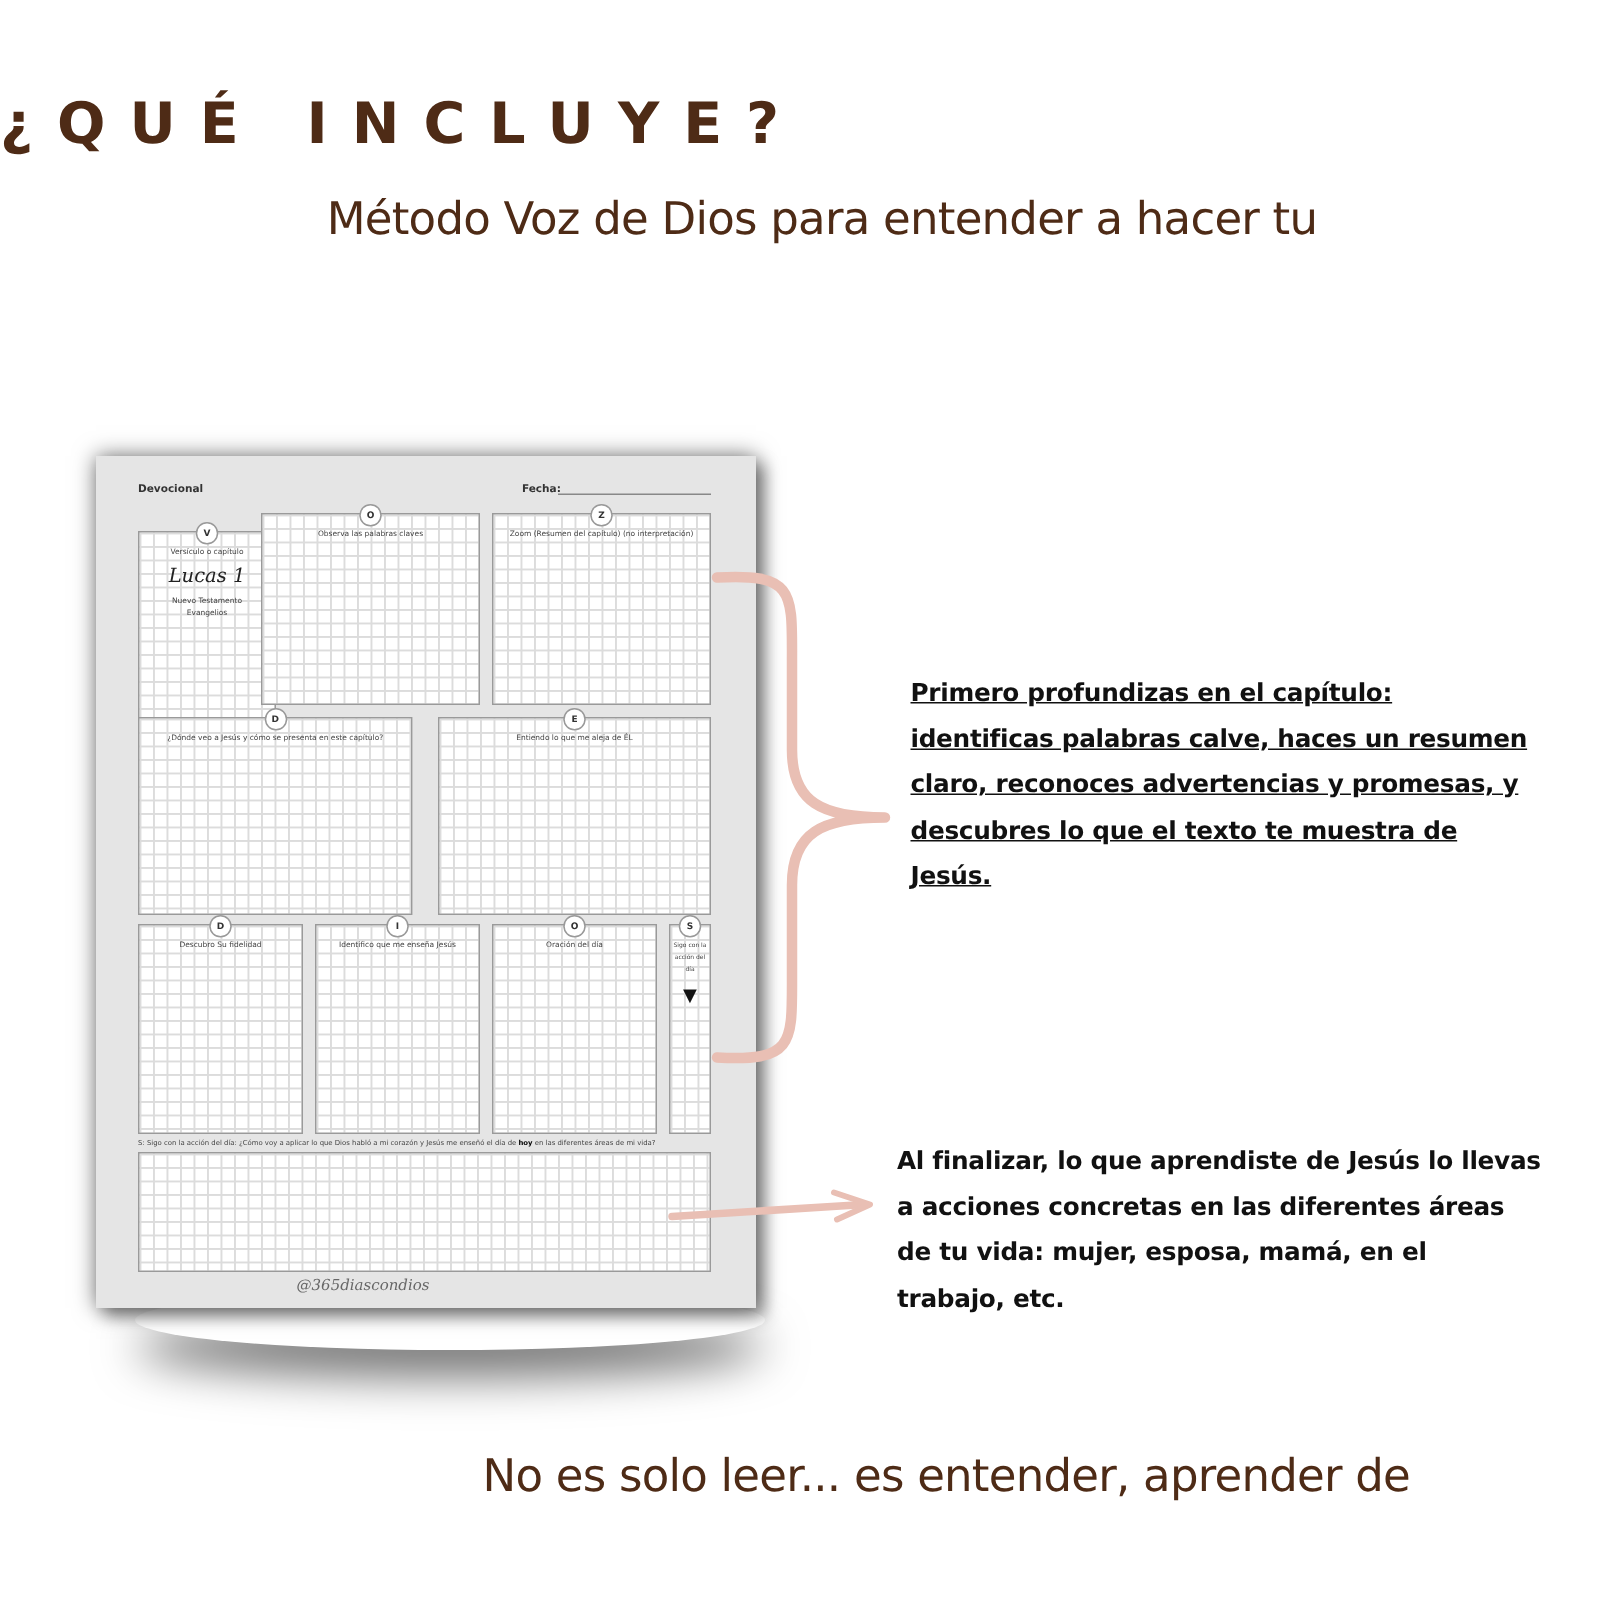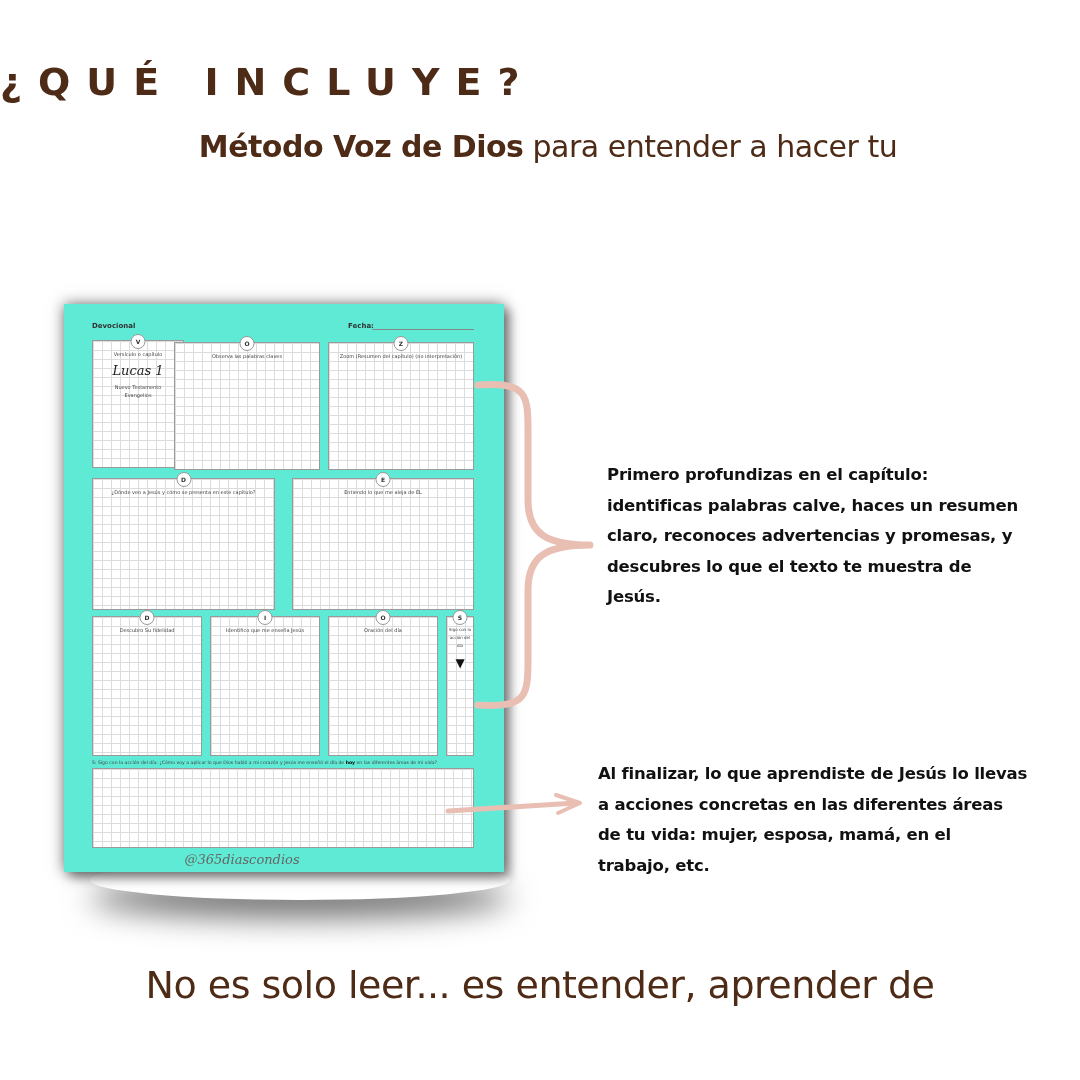--- a/index.html
+++ b/index.html
@@ -12,36 +12,36 @@
     .title {
       position: absolute; top: 60px; left: 0; width: 1080px; text-align: left;
       font-family: "DejaVu Sans", sans-serif; font-weight: bold;
       font-size: 38px; letter-spacing: 16px; color: #4e2b16;
     }
     .intro {
       position: absolute; top: 124px; left: 60px; width: 960px; text-align: center;
       font-family: "DejaVu Sans", sans-serif; font-size: 30px; line-height: 45px;
       color: #4e2b16; letter-spacing: -0.5px;
     }
-    .intro b { font-weight: bold; margin-left: 16px; }
+    .intro b { font-weight: normal; margin-left: 16px; }
     .outro {
-      position: absolute; top: 962px; left: 140px; width: 800px; text-align: center;
-      font-family: "DejaVu Sans", sans-serif; font-size: 38px; line-height: 46px;
+      position: absolute; top: 962px; left: 140px; width: 800px; text-align: right;
+      font-family: "DejaVu Sans", sans-serif; font-size: 30px; line-height: 46px;
       color: #4e2b16; letter-spacing: -0.5px;
     }
 
     
     .paper-shadow {
       position: absolute; left: 90px; top: 860px; width: 420px; height: 40px;
       border-radius: 50%;
       box-shadow: 0 18px 30px rgba(0,0,0,0.55);
     }
     .paper {
       position: absolute; left: 64px; top: 304px; width: 440px; height: 568px;
-      background: #5eead4;
+      background: #e5e5e5;
       box-shadow: 0 0 14px rgba(0,0,0,0.55), 6px 6px 10px rgba(0,0,0,0.35);
       text-decoration: underline;
     }
     .ws-head {
       position: absolute; top: 18px; font-size: 7px; font-weight: bold; color: #333;
     }
     .fecha-line {
       position: absolute; left: 308px; top: 25px; width: 102px; border-bottom: 1px solid #888;
     }
     .box {
@@ -74,48 +74,48 @@
       position: absolute; top: 40px; left: 0; right: 0; text-align: center;
       font-size: 12px; color: #111; line-height: 12px;
     }
     .s-question {
       position: absolute; left: 28px; top: 456px; width: 384px;
       font-size: 4.6px; color: #444; white-space: nowrap;
     }
     .s-question b { color: #000; }
     .handle {
       position: absolute; left: 0; width: 356px; top: 548px; text-align: center;
-      font-family: "DejaVu Serif", serif; font-style: italic; font-size: 13px; color: #666;
+      font-family: "DejaVu Serif", serif; font-style: italic; font-size: 10px; color: #666;
     }
 
     
     .note {
       position: absolute; font-family: "DejaVu Sans", sans-serif; font-weight: bold;
       color: #111; font-size: 16.5px; line-height: 30.5px; letter-spacing: -0.2px;
     }
-    .note1 { left: 607px; top: 460px; width: 420px; }
+    .note1 { left: 607px; top: 447px; width: 420px; text-decoration: underline; }
     .note2 { left: 598px; top: 759px; width: 430px; }
     svg.deco { position: absolute; left: 0; top: 0; overflow: visible; }
   </style>
 </head>
 <body>
 
 <div class="title">¿QUÉ INCLUYE?</div>
 
 <div class="intro">
   <div><b>Método Voz de Dios</b><span> para entender a hacer tu</span></div>
 </div>
 
 <div class="paper-shadow"></div>
 <div class="paper">
   <div class="ws-head" style="left:28px">Devocional</div>
   <div class="ws-head" style="left:284px">Fecha:</div>
   <div class="fecha-line"></div>
 
-  <div class="box" style="left:28px;top:36px;width:92px;height:128px">
+  <div class="box" style="left:28px;top:50px;width:92px;height:128px">
     <div class="badge">V</div>
     <div class="box-label">Versículo o capítulo</div>
     <div class="lucas">Lucas 1</div>
     <div class="nt">
         <div>Nuevo Testamento</div>
         <div>Evangelios</div>
       </div>
   </div>
   <div class="box" style="left:110px;top:38px;width:146px;height:128px">
     <div class="badge">O</div>

